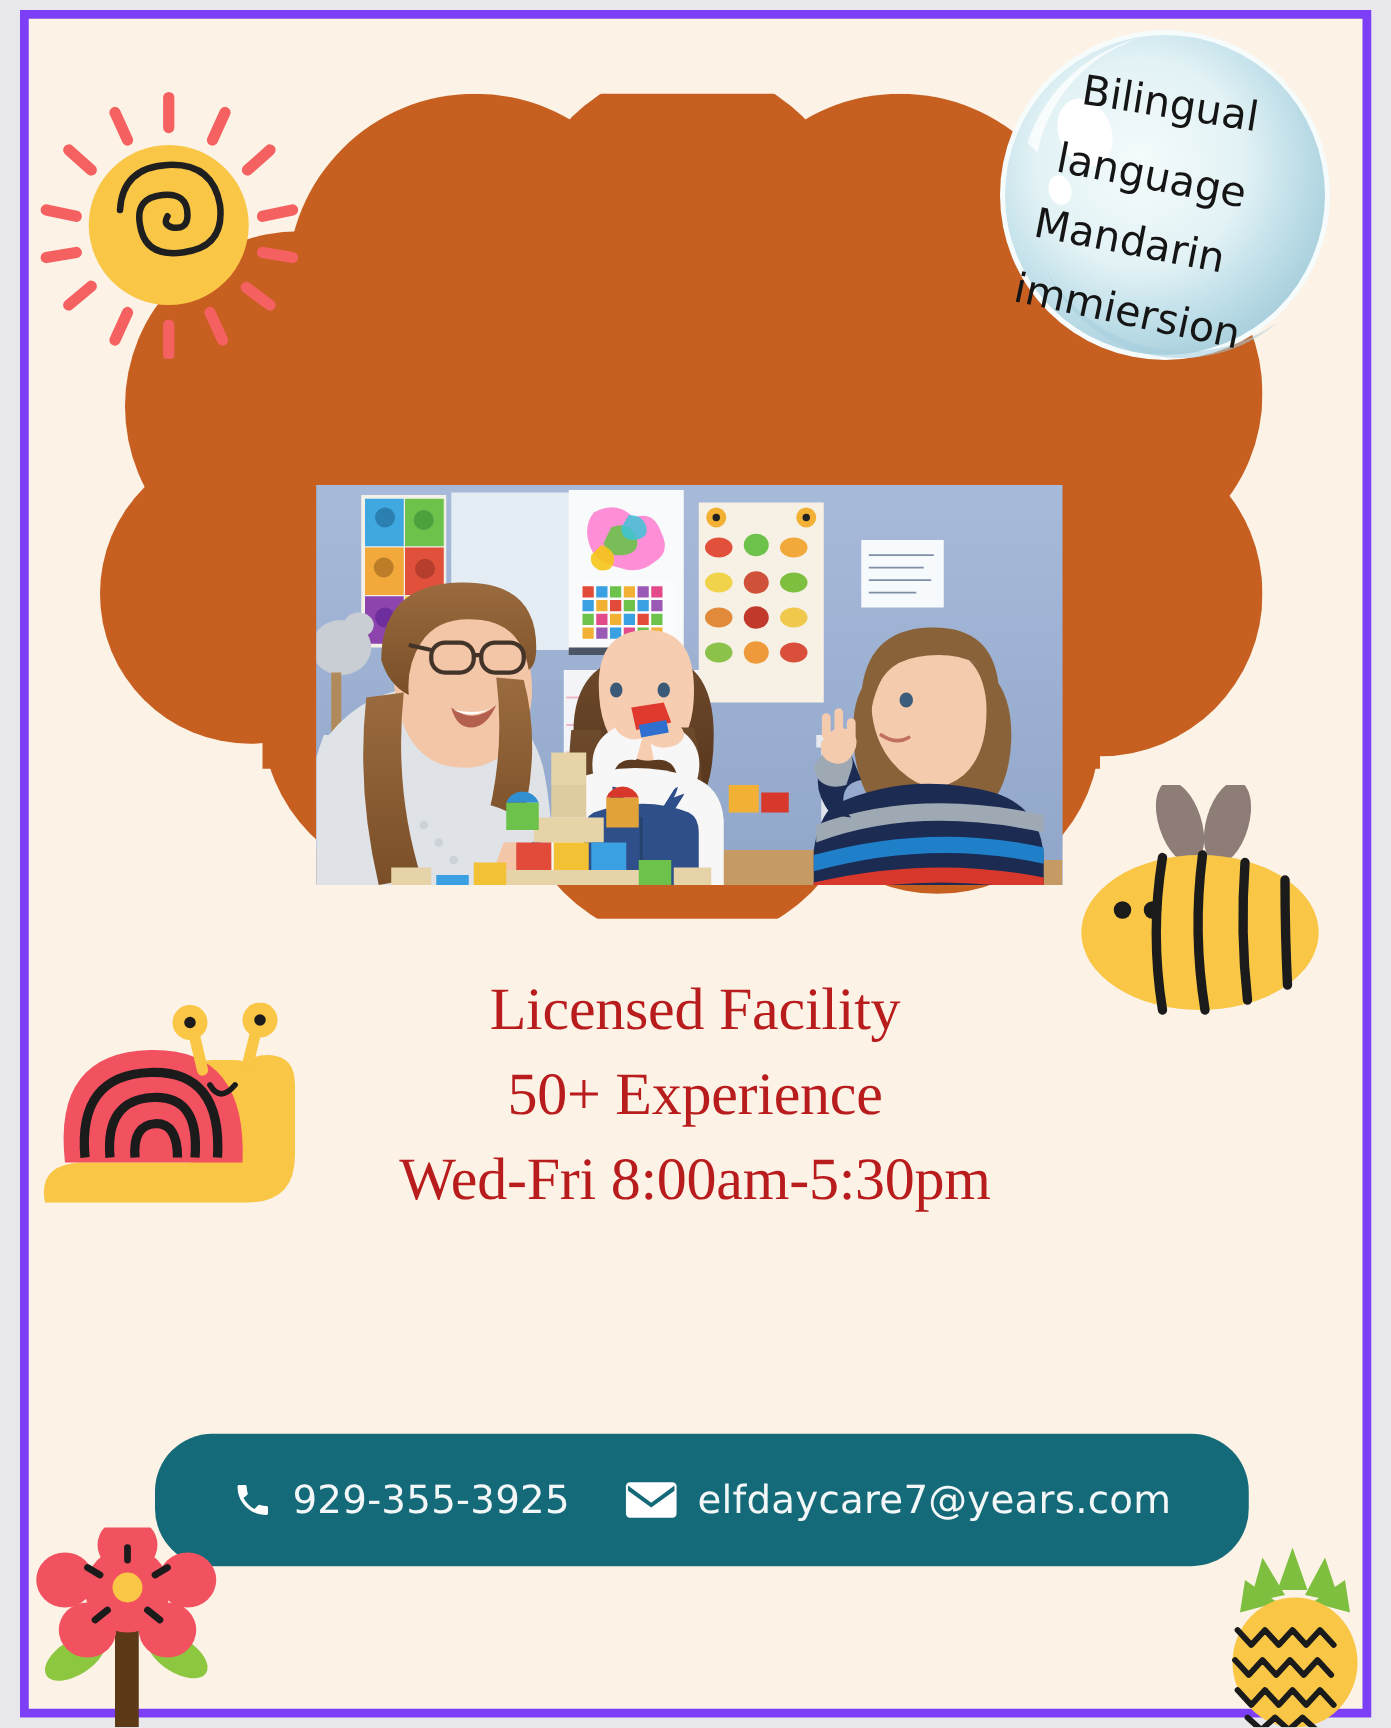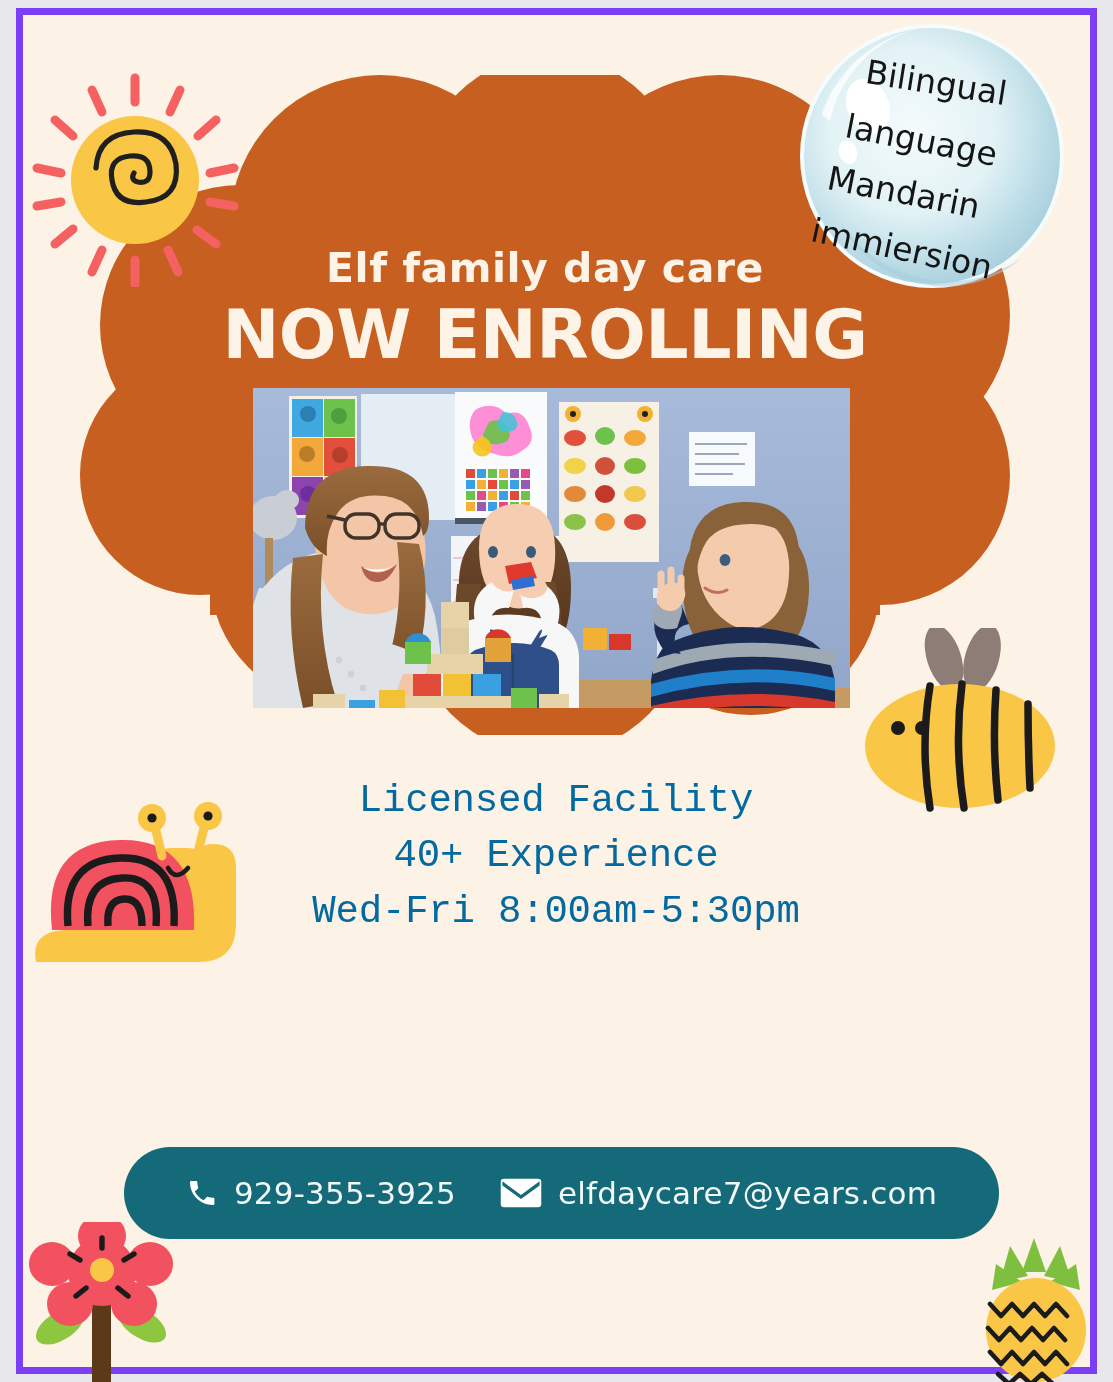--- a/index.html
+++ b/index.html
@@ -122,34 +122,34 @@
 
   
   .body-list {
     position: absolute;
     left: 156px;
     top: 774px;
     width: 800px;
     text-align: center;
   }
   .body-line {
-    font-family: Liberation Mono, monospace;
-    font-size: 39px;
-    color: #0369a1;
+    font-family: Liberation Serif, serif;
+    font-size: 48px;
+    color: #b91c1c;
     line-height: 1.42;
     letter-spacing: -0.2px;
   }
 
   
   .contact-pill {
     position: absolute;
     left: 124px;
     top: 1147px;
     width: 875px;
-    height: 92px;
+    height: 106px;
     background: #146a78;
     border-radius: 46px;
     display: flex;
     align-items: center;
     justify-content: center;
     gap: 44px;
   }
   .contact-item {
     display: flex;
     align-items: center;
@@ -193,24 +193,20 @@
           <circle cx="160" cy="250" r="140"></circle>
           <circle cx="120" cy="400" r="120"></circle>
           <circle cx="260" cy="500" r="130"></circle>
           <circle cx="470" cy="540" r="140"></circle>
           <circle cx="670" cy="510" r="130"></circle>
           <rect x="130" y="150" width="670" height="390"></rect>
         </g>
       </svg>
     </div>
 
-    <div class="headline-block">
-      <div class="headline-sub">Elf family day care</div>
-      <div class="headline-main">NOW ENROLLING</div>
-    </div>
 
     <div class="photo">
       <svg viewBox="0 0 597 320" xmlns="http://www.w3.org/2000/svg" preserveAspectRatio="none">
         <defs>
           <linearGradient id="wallg" x1="0" y1="0" x2="0" y2="1">
             <stop offset="0%" stop-color="#a8bada"></stop>
             <stop offset="100%" stop-color="#90a6c9"></stop>
           </linearGradient>
           <linearGradient id="hairA" x1="0" y1="0" x2="0" y2="1">
             <stop offset="0%" stop-color="#9a6b3e"></stop>
@@ -437,21 +433,21 @@
       <div class="bubble-text">
         <div class="bubble-line bl1">Bilingual</div>
         <div class="bubble-line bl2">language</div>
         <div class="bubble-line bl3">Mandarin</div>
         <div class="bubble-line bl4">immiersion</div>
       </div>
     </div>
 
     <div class="body-list">
       <div class="body-line">Licensed Facility</div>
-      <div class="body-line">40+ Experience</div>
+      <div class="body-line">50+ Experience</div>
       <div class="body-line">Wed-Fri 8:00am-5:30pm</div>
     </div>
 
     <div class="contact-pill">
       <div class="contact-item">
         <span>
           <svg class="ic" width="32" height="32" viewBox="0 0 24 24" fill="#ffffff">
             <path d="M6.6 10.8c1.4 2.8 3.8 5.2 6.6 6.6l2.2-2.2c.3-.3.7-.4 1.1-.2 1.2.4 2.5.6 3.8.6.6 0 1 .4 1 1V20c0 .6-.4 1-1 1C10.6 21 3 13.4 3 4c0-.6.4-1 1-1h3.5c.6 0 1 .4 1 1 0 1.3.2 2.6.6 3.8.1.4 0 .8-.2 1.1L6.6 10.8z"></path>
           </svg>
         </span>

